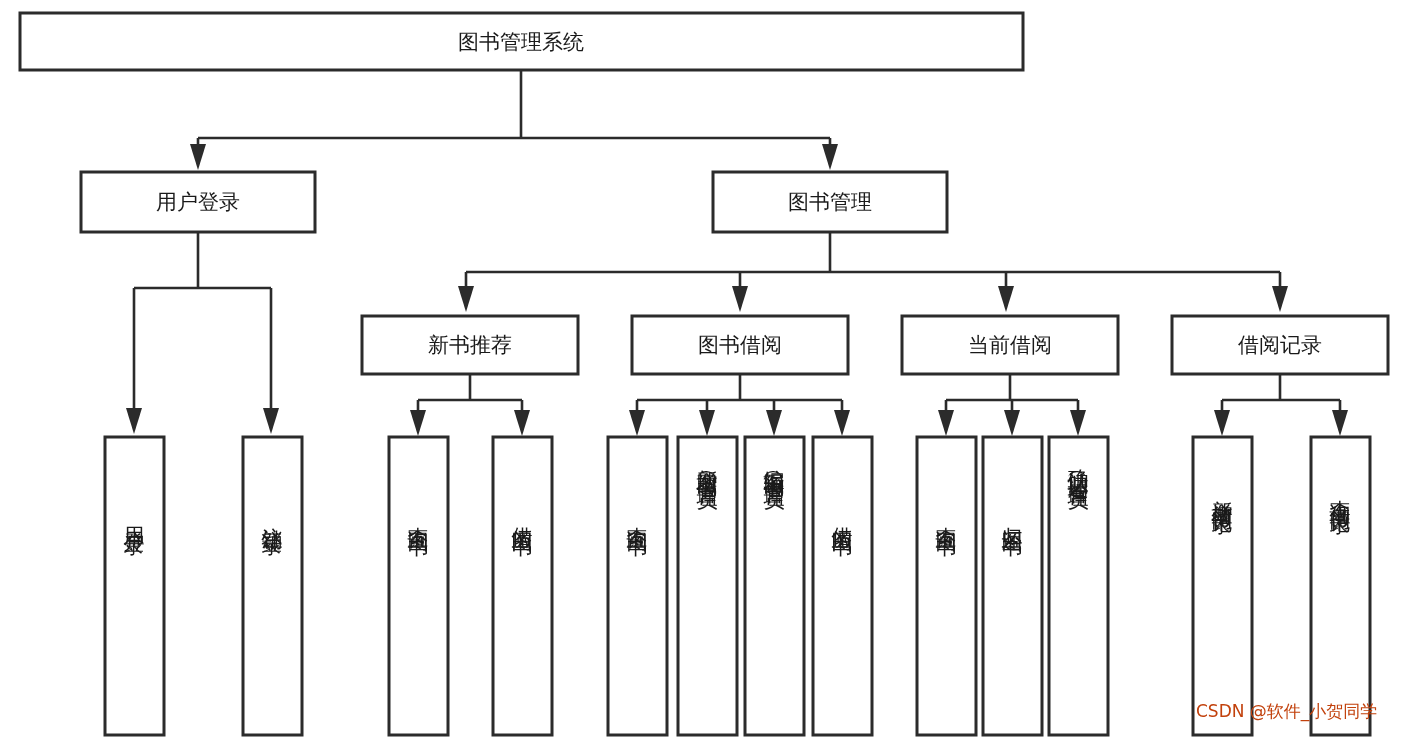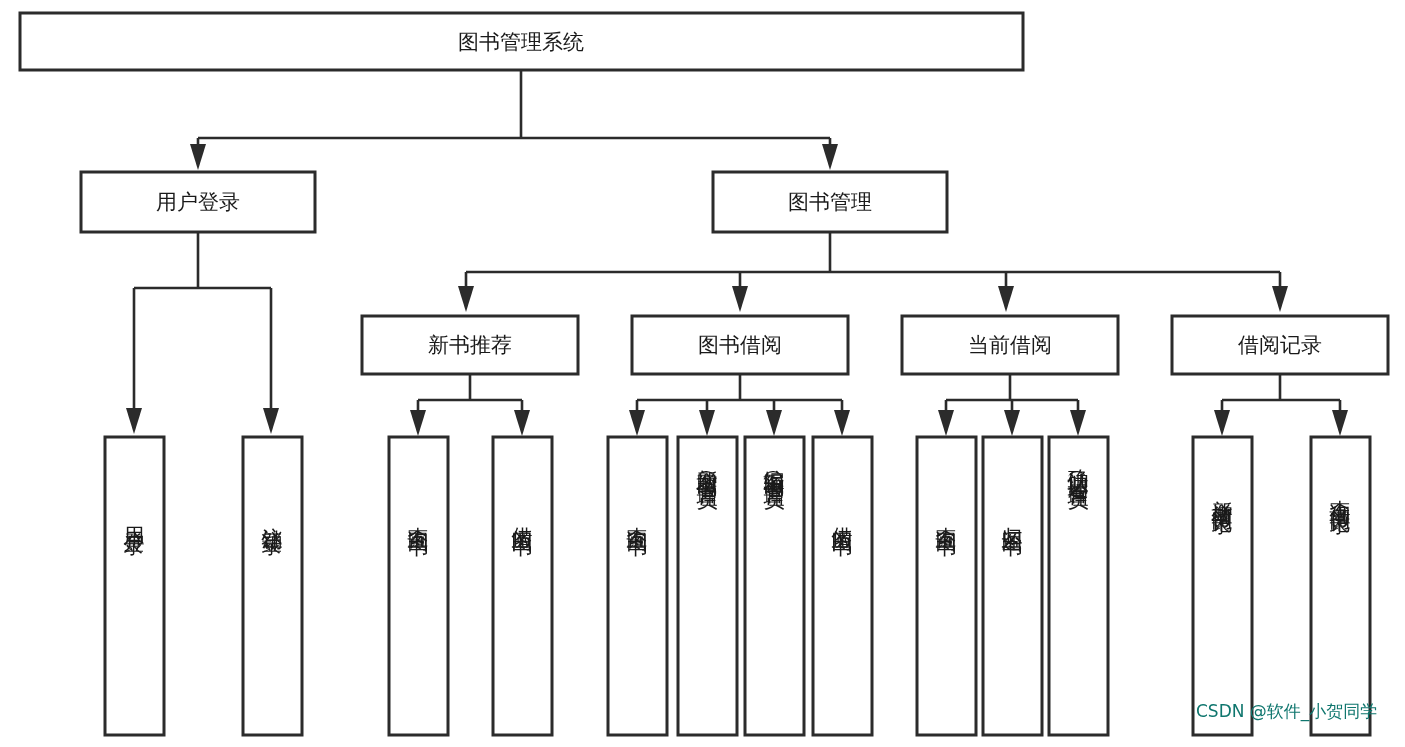--- a/index.html
+++ b/index.html
@@ -24,21 +24,21 @@
     fill:#1a1a1a;
     font-family:"DejaVu Sans","Liberation Sans",sans-serif;
     font-size:21px;
     letter-spacing:3px;
   }
   .watermark{
     position:absolute;
     left:1196px;top:700px;
     font-family:"DejaVu Sans","Liberation Sans",sans-serif;
     font-size:17px;
-    color:#0f766e;
+    color:#c2410c;
     white-space:nowrap;
     pointer-events:none;
   }
 </style>
 </head>
 <body>
 
 <div id="stage">
 
   <svg class="diagram" viewBox="0 0 1405 747" xmlns="http://www.w3.org/2000/svg">

